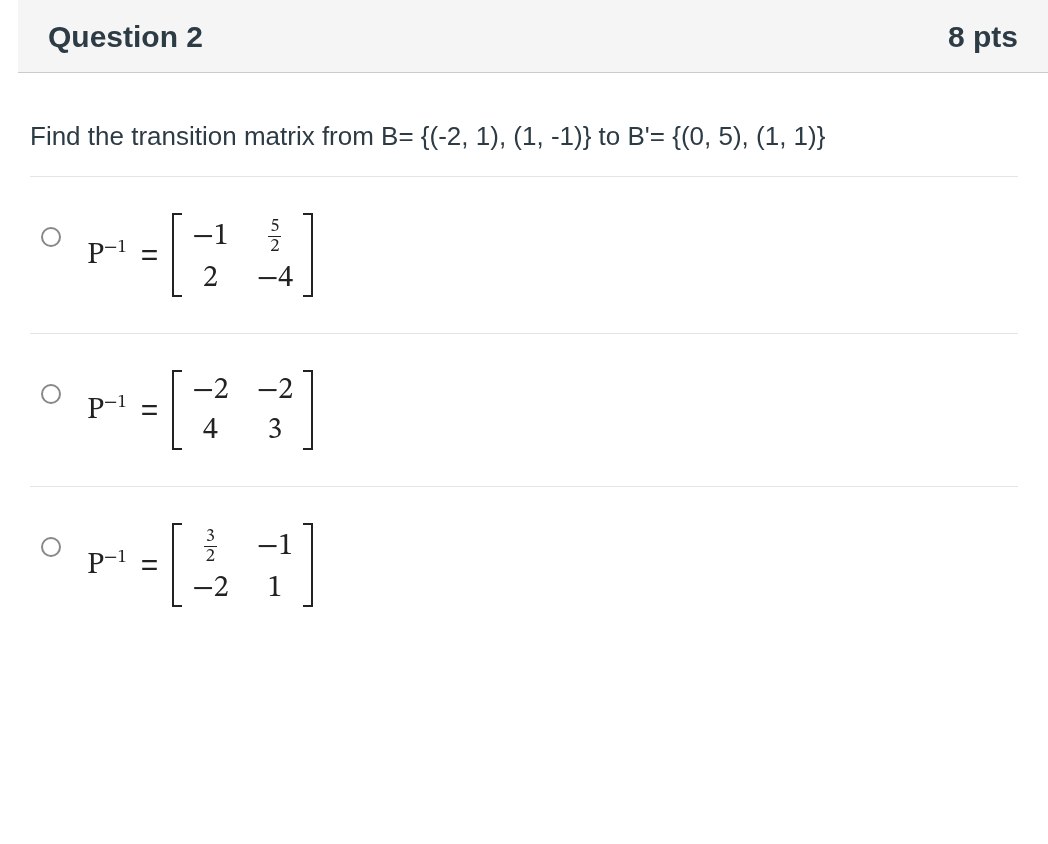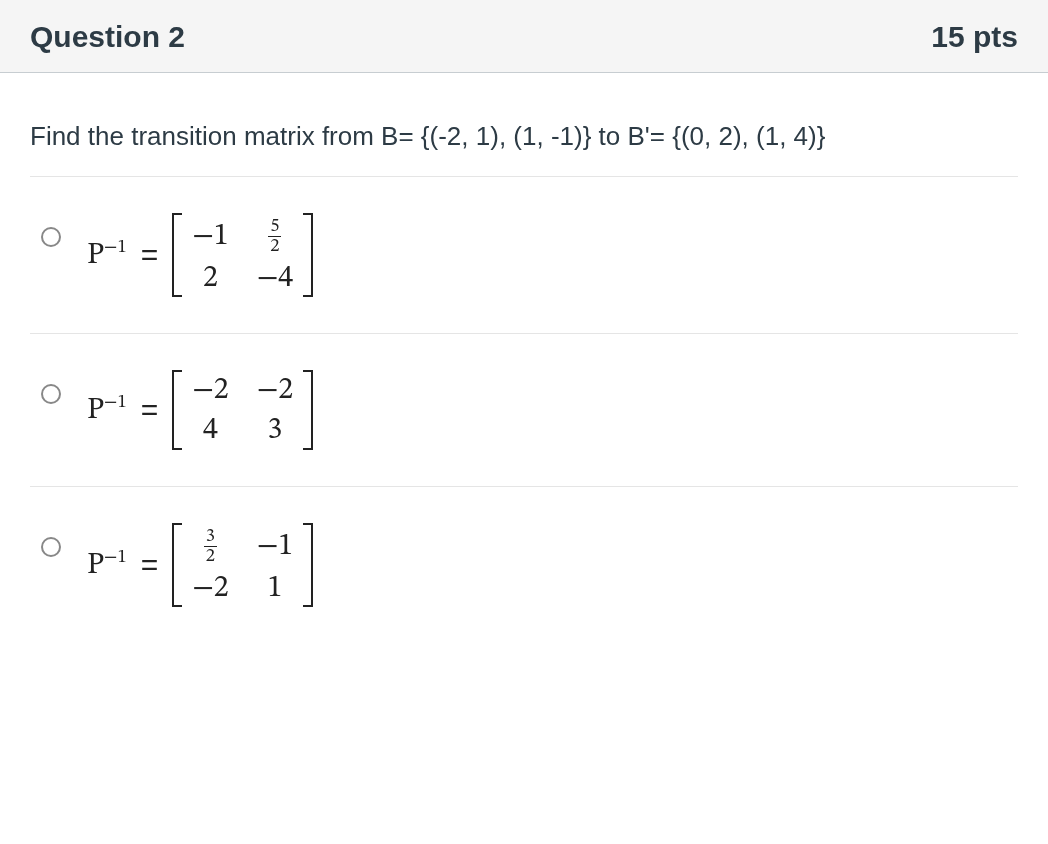--- a/index.html
+++ b/index.html
@@ -11,20 +11,21 @@
     color: #2d3b45;
     font-size: 24px;
   }
   .header {
     display: flex;
     justify-content: space-between;
     align-items: flex-end;
     padding: 20px 30px 18px 30px;
     border-bottom: 1px solid #c7cdd1;
     background: #f5f5f5;
+    margin-left: 18px;
   }
   .header .qtitle {
     font-weight: 700;
     font-size: 30px;
     color: #2d3b45;
   }
   .header .pts {
     font-weight: 700;
     font-size: 30px;
     color: #2d3b45;
@@ -102,24 +103,24 @@
   }
   .frac .num { border-bottom: 1.5px solid #222; padding: 0 2px; }
   .frac .den { padding: 0 2px; }
   .eqsign { font-family: Arial, sans-serif; }
 </style>
 </head>
 <body>
 
 <div class="header">
   <div class="qtitle">Question 2</div>
-  <div class="pts">15 pts</div>
+  <div class="pts">8 pts</div>
 </div>
 
-<div class="prompt">Find the transition matrix from B= {(-2, 1), (1, -1)} to B'= {(0, 2), (1, 4)}</div>
+<div class="prompt">Find the transition matrix from B= {(-2, 1), (1, -1)} to B'= {(0, 5), (1, 1)}</div>
 
 <div class="options">
 
   <label class="option">
     <input type="radio" name="q2" class="radio" style="">
     <span class="eq">
       <span class="pinv">P<sup>−1</sup></span>
       <span class="eqsign">=</span>
       <span class="matrix">
         <span class="br left"></span>

